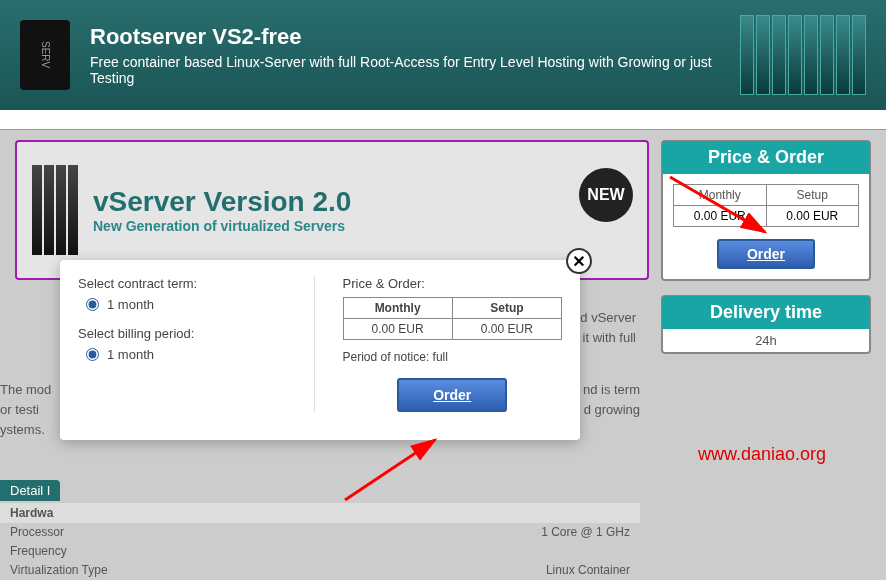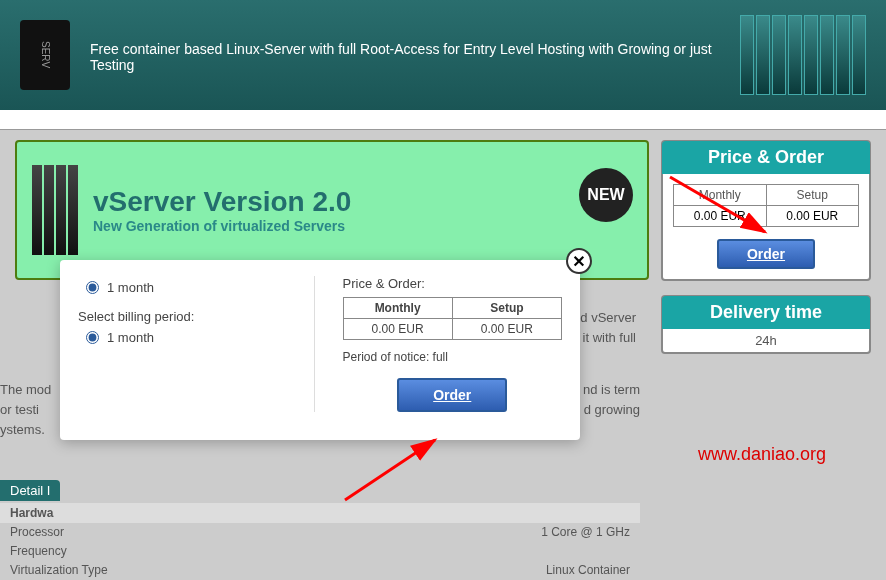--- a/index.html
+++ b/index.html
@@ -11,21 +11,21 @@
 .header-text p { color: #fff; font-size: 14px; margin-top: 4px; }
 .header-servers { margin-left: auto; display: flex; gap: 2px; }
 .server-rack { width: 14px; height: 80px; background: linear-gradient(180deg, #3a8a8a 0%, #0a3a3a 100%); border: 1px solid #4aa; }
 
 .tabbar { height: 20px; background: #fff; border-bottom: 1px solid #999; }
 
 .main { display: flex; padding: 10px 15px; gap: 12px; }
 .content { flex: 1; }
 .sidebar { width: 210px; }
 
-.banner { background: #86efac; border: 2px solid #4d7c0f; border-radius: 4px; padding: 20px 15px; position: relative; height: 140px; display: flex; align-items: center; gap: 15px; }
+.banner { background: #e5e5e5; border: 2px solid #a21caf; border-radius: 4px; padding: 20px 15px; position: relative; height: 140px; display: flex; align-items: center; gap: 15px; }
 .banner-servers { display: flex; gap: 2px; }
 .bs { width: 10px; height: 90px; background: linear-gradient(180deg, #444 0%, #111 100%); }
 .banner-text { flex: 1; }
 .banner-title { color: #236e6e; font-size: 28px; font-weight: bold; }
 .banner-sub { color: #2a8888; font-size: 14px; font-weight: bold; }
 .new-badge { position: absolute; right: 14px; top: 26px; width: 54px; height: 54px; border-radius: 50%; background: #222; color: #fff; display: flex; align-items: center; justify-content: center; font-size: 16px; font-weight: bold; }
 .desc-partial { position: absolute; left: 0; top: 380px; width: 640px; color: #555; font-size: 13px; line-height: 20px; }
 .desc-partial div { white-space: nowrap; overflow: hidden; }
 .pd1 { width: 640px; }
 .pd2 { width: 640px; }
@@ -68,20 +68,21 @@
 .arrow { position: absolute; pointer-events: none; }
 .arrow svg { overflow: visible; }
 .watermark { position: absolute; right: 60px; bottom: 115px; color: #d00; font-size: 18px; }
 </style>
 </head>
 <body>
 
 <div class="header">
   <div class="header-icon">SERV</div>
   <div class="header-text">
+    <h1>Rootserver VS2-free</h1>
     <p>Free container based Linux-Server with full Root-Access for Entry Level Hosting with Growing or just Testing</p>
   </div>
   <div class="header-servers">
     <div class="server-rack"></div>
       <div class="server-rack"></div>
       <div class="server-rack"></div>
     <div class="server-rack"></div>
       <div class="server-rack"></div>
       <div class="server-rack"></div>
     <div class="server-rack"></div>
@@ -159,20 +160,21 @@
   </div>
 <div class="hw-row hw-3">
     <span>Virtualization Type</span>
     <span>Linux Container</span>
   </div>
 
 <div class="modal">
   <div class="modal-close">✕</div>
   <div class="modal-body">
     <div class="modal-col left">
+      <label>Select contract term:</label>
       <div class="radio-row">
         <input type="radio" checked="" style="">
         <span>1 month</span>
       </div>
       <label>Select billing period:</label>
       <div class="radio-row">
         <input type="radio" checked="" style="">
         <span>1 month</span>
       </div>
     </div>

